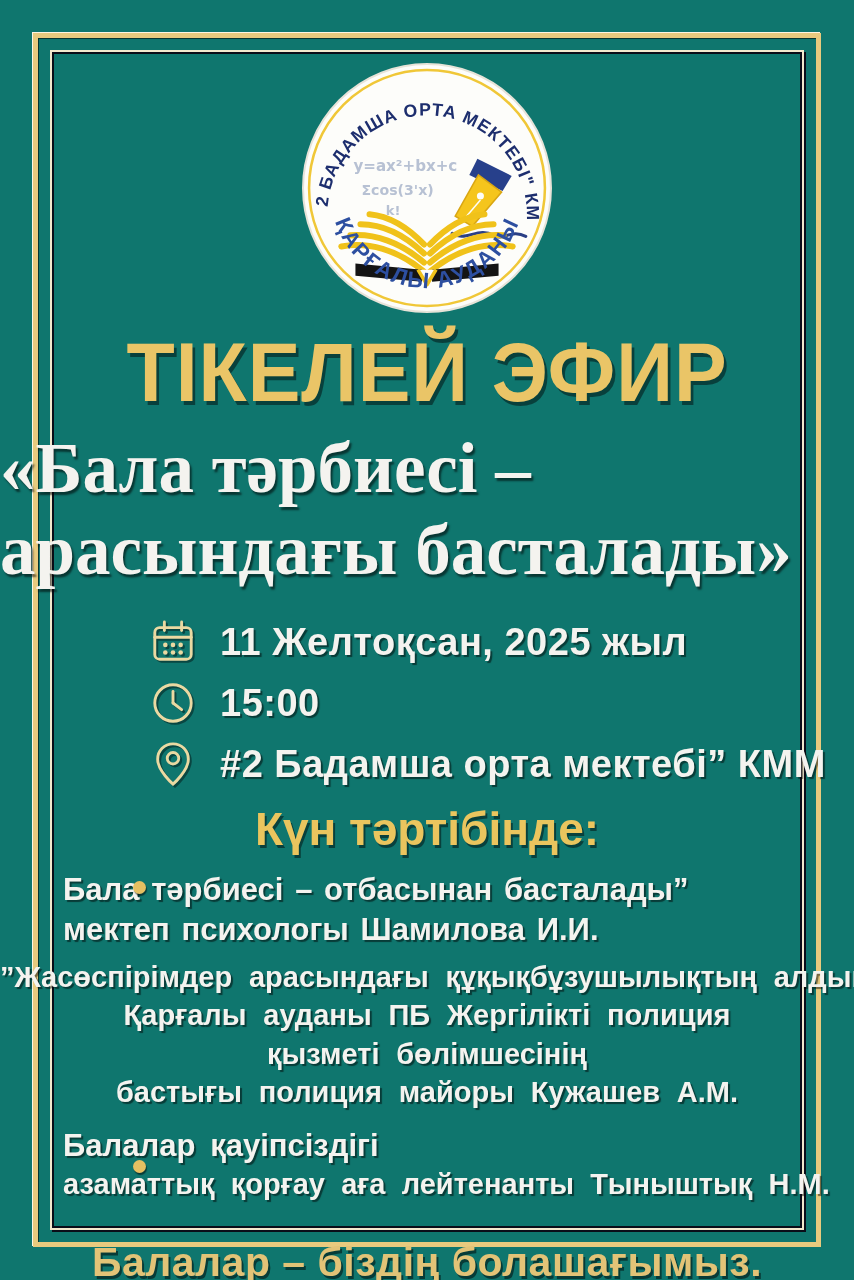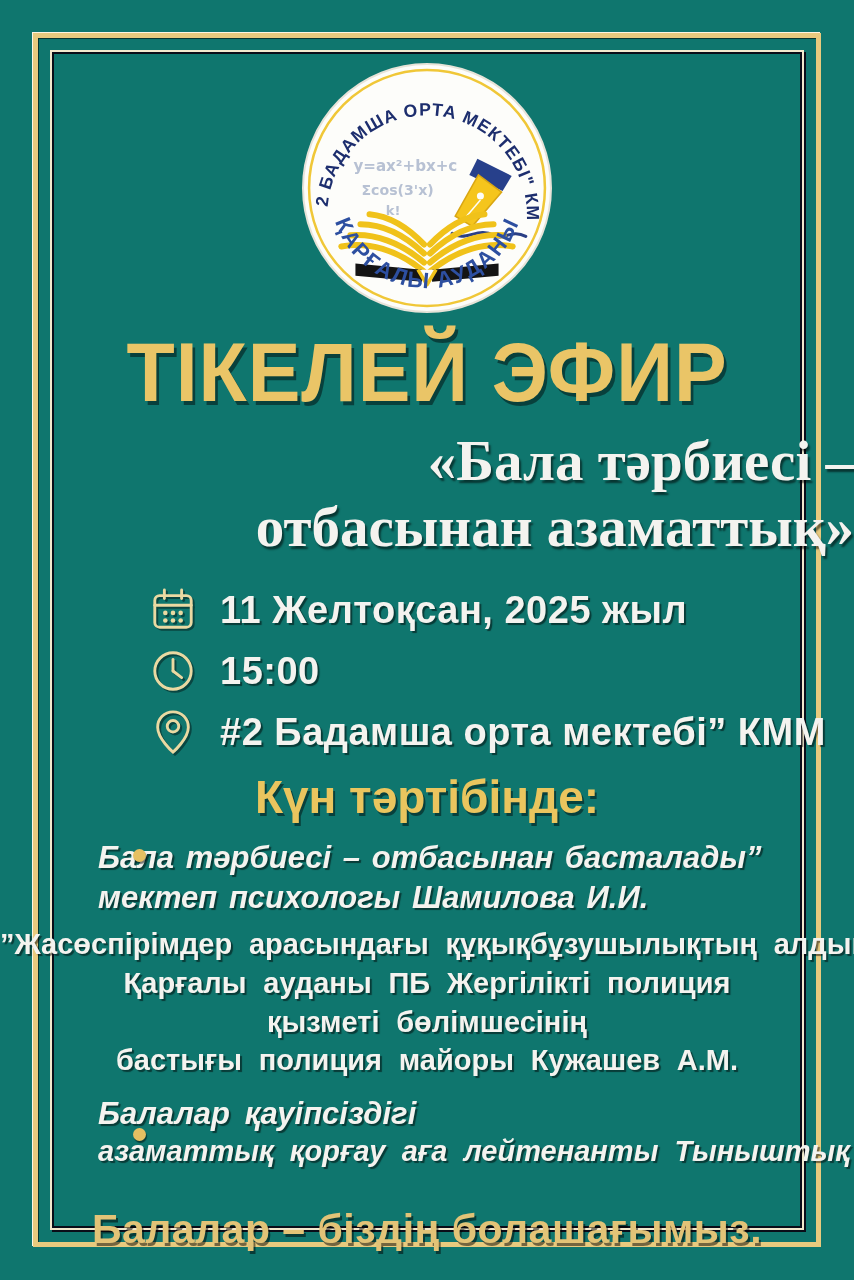--- a/index.html
+++ b/index.html
@@ -38,46 +38,46 @@
     font-weight:800;
     letter-spacing:1px;
     line-height:1.0;
     text-shadow:3px 4px 0 rgba(0,0,0,.45);
     transform:scaleX(.94);
   }
 
   
   .subtitle{
     margin-top:14px;
-    text-align:right;
+    text-align:left;
     color:#f4f3ef;
     font-family:"Liberation Serif", serif;
     font-weight:700;
-    font-size:57px;
+    font-size:71px;
     line-height:1.15;
     text-shadow:2px 3px 2px rgba(0,0,0,.55);
   }
 
   
   .details{margin:28px 0 0 150px;}
   .detail-row{display:flex;align-items:center;margin-bottom:15px;}
   .detail-icon{width:46px;height:46px;flex:0 0 46px;margin-right:24px;filter:drop-shadow(2px 2px 0 rgba(0,0,0,.4));}
   .detail-text{
     color:#f4f3ef;font-weight:700;font-size:38px;letter-spacing:.5px;
     text-shadow:2px 2px 1px rgba(0,0,0,.5);
     white-space:nowrap;
   }
 
   
   .agenda-heading{
     margin-top:14px;text-align:center;
     color:#eac55e;font-weight:800;font-size:46px;
     text-shadow:2px 3px 0 rgba(0,0,0,.45);
   }
-  .bullet-item{position:relative;padding-left:98px;margin-top:14px;font-style:italic;}
+  .bullet-item{position:relative;padding-left:63px;margin-top:14px;}
   .bullet-dot{
     position:absolute;left:133px;width:13px;height:13px;border-radius:50%;
     background:#e5c062;box-shadow:1px 2px 1px rgba(0,0,0,.5);
   }
   .bullet-item .line{
     color:#f4f3ef;font-weight:700;font-size:31px;line-height:1.28;
     text-shadow:2px 2px 1px rgba(0,0,0,.5);
     word-spacing:.1em;white-space:nowrap;
   }
   .topic2{margin-top:8px;text-align:center;}
@@ -151,21 +151,21 @@
         <text font-family="'Liberation Sans', sans-serif" font-size="22" font-weight="800" fill="#2d4fa0" letter-spacing="2">
           <textPath href="#arcBottom" startOffset="50%" text-anchor="middle">ҚАРҒАЛЫ АУДАНЫ</textPath>
         </text>
       </svg>
     </div>
 
     <div class="title">ТІКЕЛЕЙ ЭФИР</div>
 
     <div class="subtitle">
       <div>«Бала тәрбиесі –</div>
-      <div>отбасынан азаматтық»</div>
+      <div>арасындағы басталады»</div>
     </div>
 
     <div class="details">
 
       <div class="detail-row">
         <svg class="detail-icon" viewBox="0 0 48 48">
           <g stroke="#ead9a2" stroke-width="3" fill="none" stroke-linecap="round">
             <rect x="5" y="9" width="38" height="33" rx="5"></rect>
             <line x1="5" y1="19" x2="43" y2="19"></line>
             <line x1="15" y1="3" x2="15" y2="12"></line>

